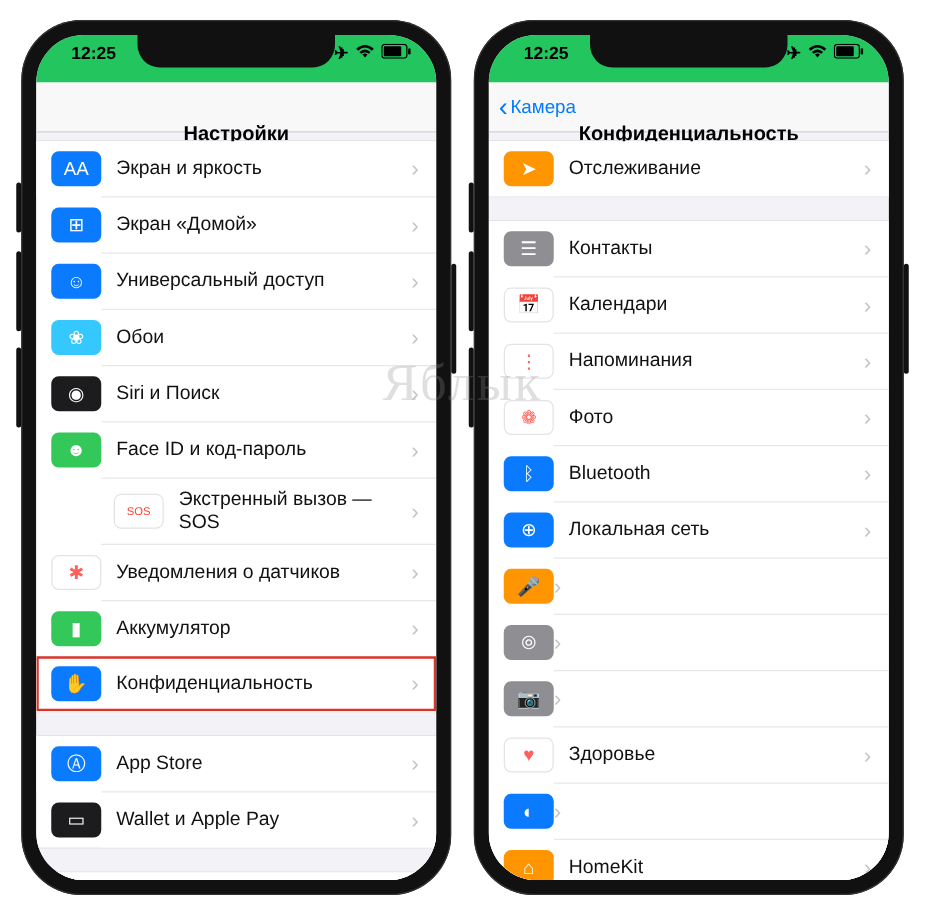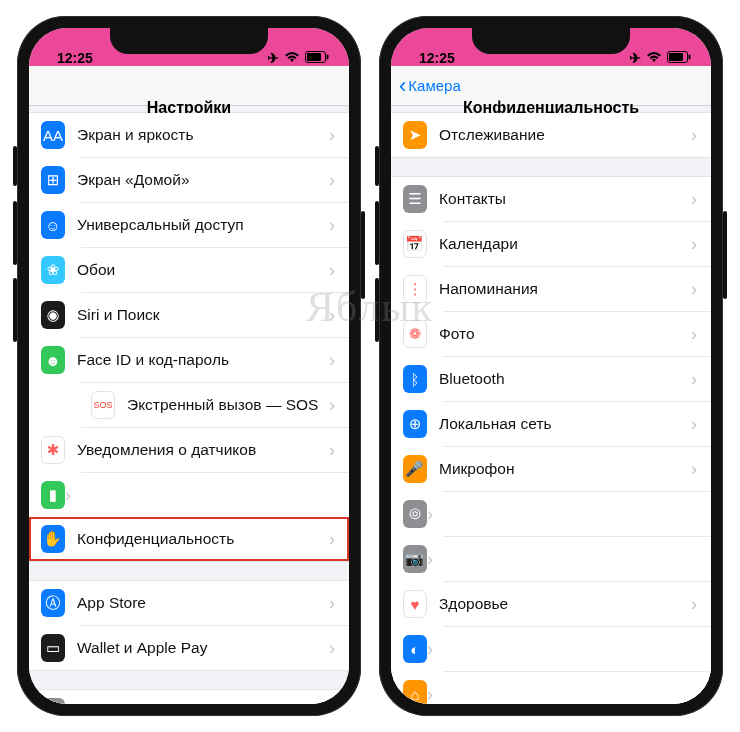--- a/index.html
+++ b/index.html
@@ -53,25 +53,25 @@
     height: 26px;
     background: #111;
     border-bottom-left-radius: 18px;
     border-bottom-right-radius: 18px;
     z-index: 20;
   }
   .status-bar {
     height: 38px;
     display: flex;
     justify-content: space-between;
-    align-items: flex-end;
+    align-items: flex-start;
     padding: 6px 20px 0 28px;
     font-size: 14px;
     font-weight: 600;
-    background: #ec4899;
+    background: #22c55e;
   }
   .status-right { display:flex; gap:5px; align-items:center; }
   .nav-bar {
     height: 40px;
     background: #f8f8f9;
     border-bottom: 1px solid #d1d1d5;
     display:flex;
     align-items:center;
     justify-content:center;
     position:relative;
@@ -98,21 +98,21 @@
     align-items:center;
     padding: 8px 14px 8px 12px;
     min-height:42px;
     background:#fff;
     position:relative;
   }
   .row + .row { border-top:1px solid #e8e8eb; margin-left:52px; padding-left:0; }
   .row + .row .icon { margin-left:-40px; }
   .row .label { flex:1; font-size:15.5px; color:#111; padding-left:12px;}
   .icon {
-    width:24px; height:28px;
+    width:40px; height:28px;
     border-radius:6px;
     display:flex; align-items:center; justify-content:center;
     flex-shrink:0;
     color:#fff;
     font-size:15px;
   }
   .chev { color:#c5c5c9; font-size:18px; font-weight:300;}
   .row.highlight { box-shadow: 0 0 0 2px #d9362a inset; z-index:5; border-top:none!important; margin-left:0!important; padding-left:12px!important;}
   .row.highlight .icon{margin-left:0!important;}
   .watermark {
@@ -199,20 +199,21 @@
               <div class="label">Экстренный вызов — SOS</div>
               <div class="chev">›</div>
             </div>
             <div class="row">
               <div class="icon bg-white" style="font-size: 15px; color: rgb(255, 96, 92);">✱</div>
               <div class="label">Уведомления о датчиков</div>
               <div class="chev">›</div>
             </div>
             <div class="row">
               <div class="icon bg-green" style="font-size: 15px;">▮</div>
+              <div class="label">Аккумулятор</div>
               <div class="chev">›</div>
             </div>
             <div class="row highlight">
               <div class="icon bg-blue" style="font-size: 15px;">✋</div>
               <div class="label">Конфиденциальность</div>
               <div class="chev">›</div>
             </div>
           </div>
           <div class="group">
             <div class="row">
@@ -299,21 +300,20 @@
               <div class="label">Bluetooth</div>
               <div class="chev">›</div>
             </div>
             <div class="row">
               <div class="icon bg-blue" style="font-size: 15px;">⊕</div>
               <div class="label">Локальная сеть</div>
               <div class="chev">›</div>
             </div>
             <div class="row">
               <div class="icon bg-orange" style="font-size: 15px;">🎤</div>
-              <div class="label">Микрофон</div>
               <div class="chev">›</div>
             </div>
             <div class="row">
               <div class="icon bg-grey" style="font-size: 15px;">⦾</div>
               <div class="chev">›</div>
             </div>
             <div class="row">
               <div class="icon bg-grey" style="font-size: 15px;">📷</div>
               <div class="chev">›</div>
             </div>
@@ -321,20 +321,21 @@
               <div class="icon bg-white" style="font-size: 15px; color: rgb(255, 96, 92);">♥</div>
               <div class="label">Здоровье</div>
               <div class="chev">›</div>
             </div>
             <div class="row">
               <div class="icon bg-blue" style="font-size: 15px;">◐</div>
               <div class="chev">›</div>
             </div>
             <div class="row">
               <div class="icon bg-orange" style="font-size: 15px;">⌂</div>
+              <div class="label">HomeKit</div>
               <div class="chev">›</div>
             </div>
           </div>
         </div>
     </div>
   </div>
 
 </div>
 
 <div class="watermark">Яблык</div>

